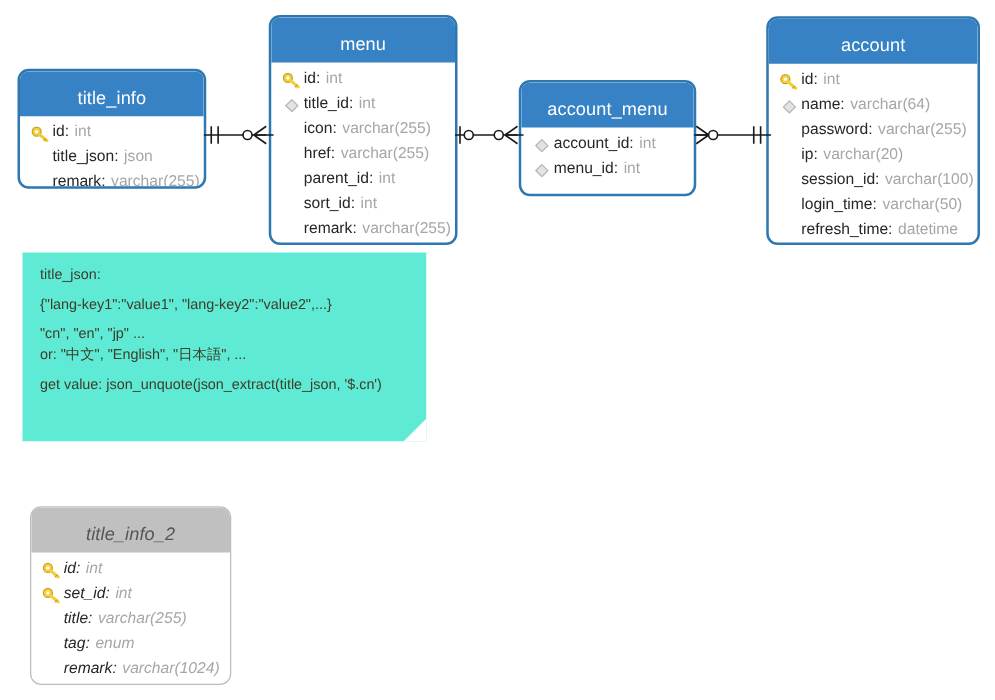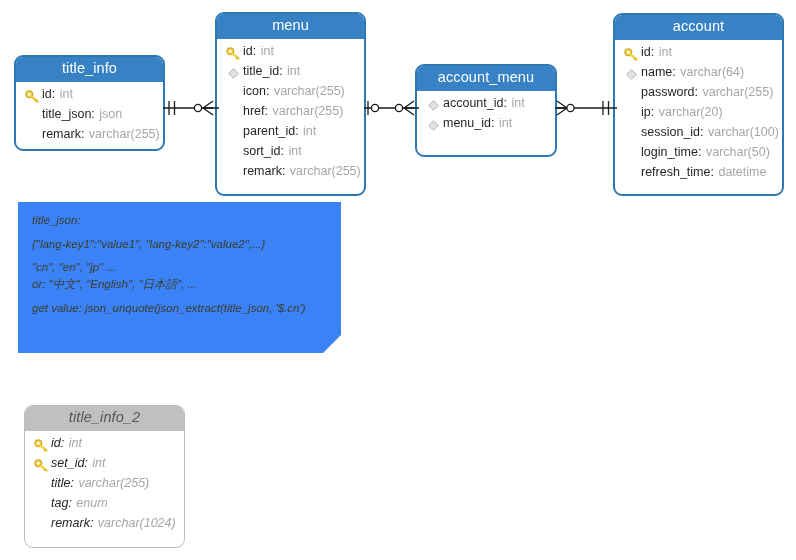--- a/index.html
+++ b/index.html
@@ -26,21 +26,21 @@
   }
   .entity.blue {
     border: 2px solid #2E77B0;
   }
   .entity.gray {
     border: 1.5px solid #BDBDBD;
   }
   .entity-header {
     text-align: center;
     font-size: 14.5px;
-    padding: 3px 6px 6px 6px;
+    padding: 14px 6px 6px 6px;
     letter-spacing: 0.1px;
   }
   .entity.blue .entity-header {
     background: #3682C4;
     color: #ffffff;
   }
   .entity.gray .entity-header {
     background: #C0C0C0;
     color: #555555;
   }
@@ -76,26 +76,25 @@
   .diamond-icon { display: block; }
 
   
   .connector {
     position: absolute;
   }
 
   
   .note {
     position: absolute;
-    background: #3b82f6;
+    background: #5eead4;
     font-size: 11.5px;
     color: #3d3d2a;
     padding: 12px 14px 10px 14px;
     line-height: 1.1;
-    font-style: italic;
   }
   .note .nline {
     margin: 0 0 11px 0;
     white-space: nowrap;
   }
   .note .nline.tight {
     margin-bottom: 4px;
   }
   .note .nline:last-child {
     margin-bottom: 0;

